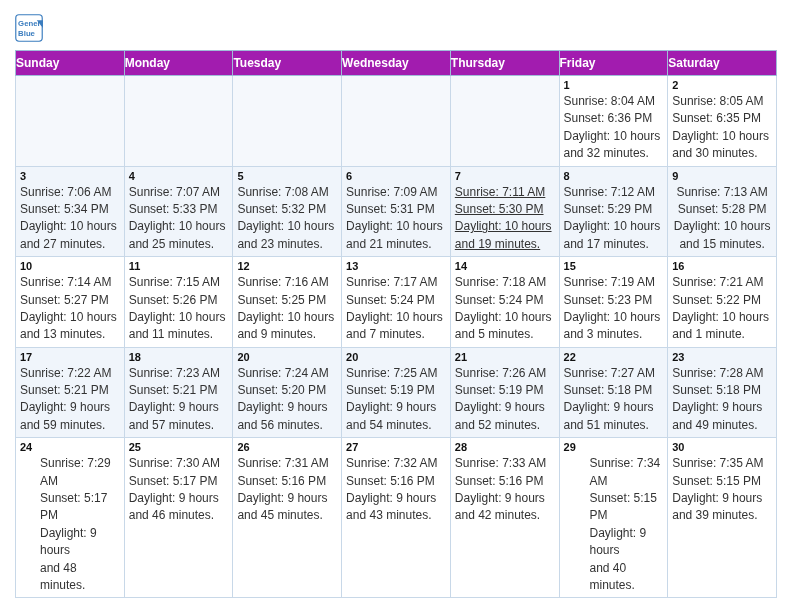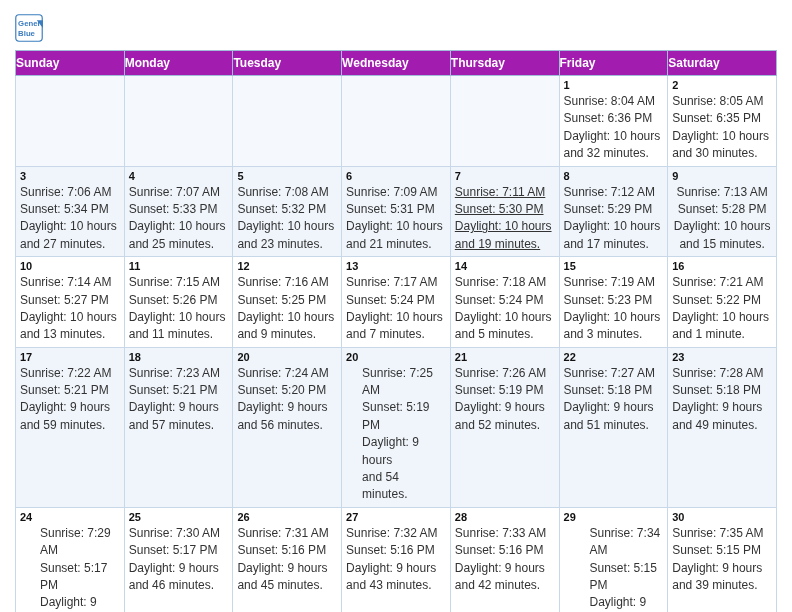--- a/index.html
+++ b/index.html
@@ -267,21 +267,21 @@
           </td>
           <td>
             <div class="day-num">20</div>
             <div class="day-info" style="white-space: pre-line;">Sunrise: 7:24 AM
 Sunset: 5:20 PM
 Daylight: 9 hours
 and 56 minutes.</div>
           </td>
           <td>
             <div class="day-num">20</div>
-            <div class="day-info" style="white-space: pre-line; margin-left: 16px;">Sunrise: 7:25 AM
+            <div class="day-info" style="white-space: pre-line;">Sunrise: 7:25 AM
 Sunset: 5:19 PM
 Daylight: 9 hours
 and 54 minutes.</div>
           </td>
           <td>
             <div class="day-num">21</div>
             <div class="day-info" style="white-space: pre-line;">Sunrise: 7:26 AM
 Sunset: 5:19 PM
 Daylight: 9 hours
 and 52 minutes.</div>

